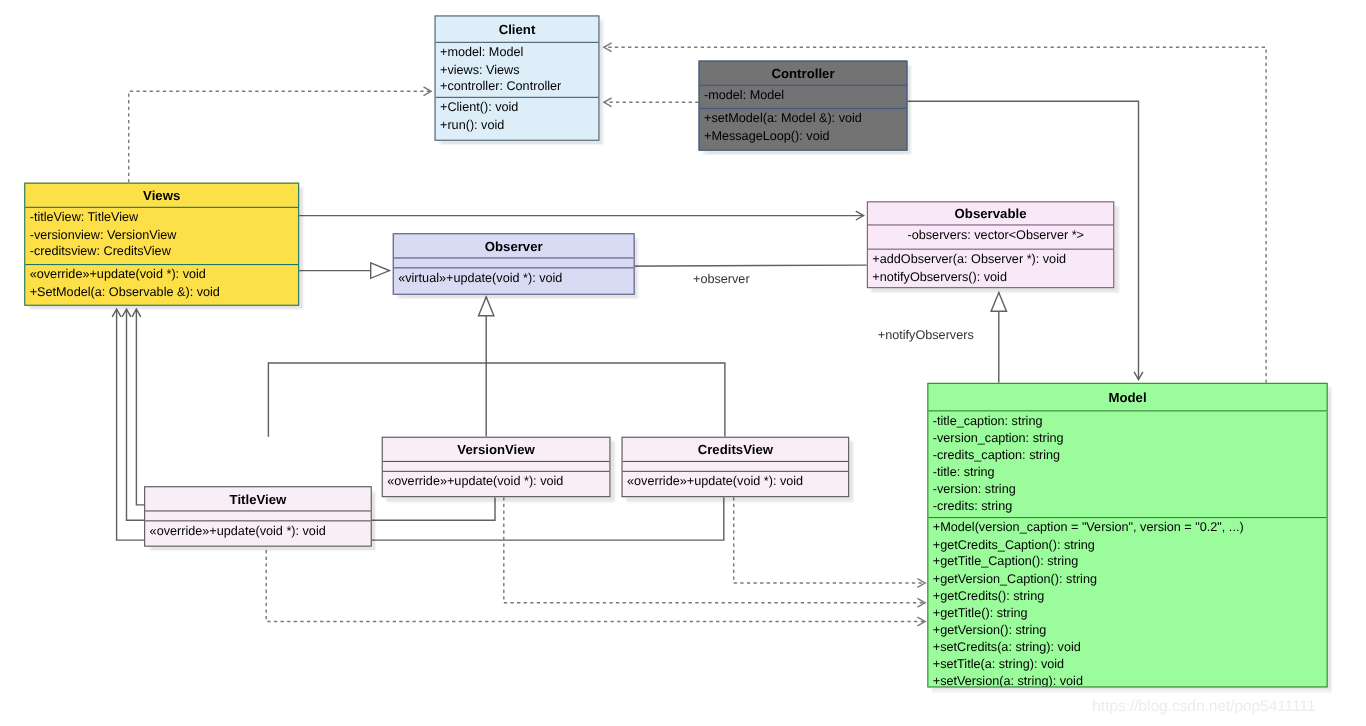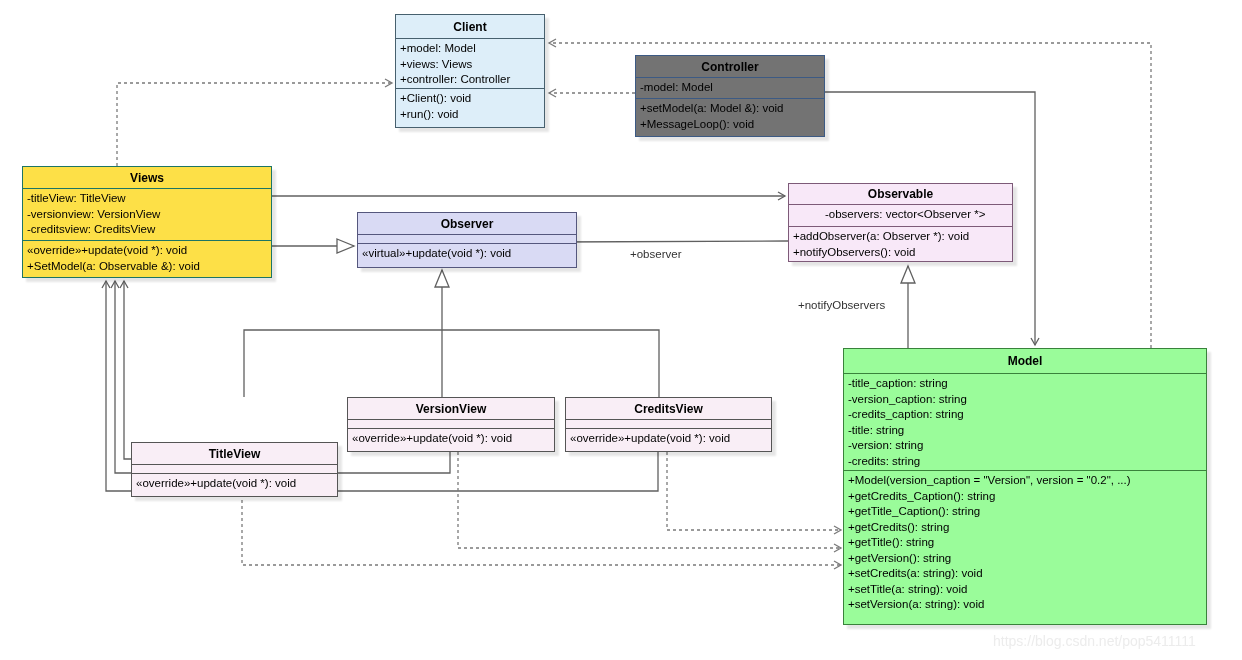--- a/index.html
+++ b/index.html
@@ -133,20 +133,21 @@
       <div class="line">-version_caption: string</div>
       <div class="line">-credits_caption: string</div>
       <div class="line">-title: string</div>
       <div class="line">-version: string</div>
       <div class="line">-credits: string</div>
     </div>
     <div class="uml-sec grow" style="border-color: rgb(57, 130, 59);">
       <div class="line">+Model(version_caption = "Version", version = "0.2", ...)</div>
       <div class="line">+getCredits_Caption(): string</div>
       <div class="line">+getTitle_Caption(): string</div>
+      <div class="line">+getVersion_Caption(): string</div>
       <div class="line">+getCredits(): string</div>
       <div class="line">+getTitle(): string</div>
       <div class="line">+getVersion(): string</div>
       <div class="line">+setCredits(a: string): void</div>
       <div class="line">+setTitle(a: string): void</div>
       <div class="line">+setVersion(a: string): void</div>
     </div>
   </div>
 
   <div class="uml-class" style="left: 131px; top: 397px; width: 207px; height: 55px; background-color: rgb(249, 238, 246); border-color: rgb(85, 85, 85); margin-top: 45px;">

